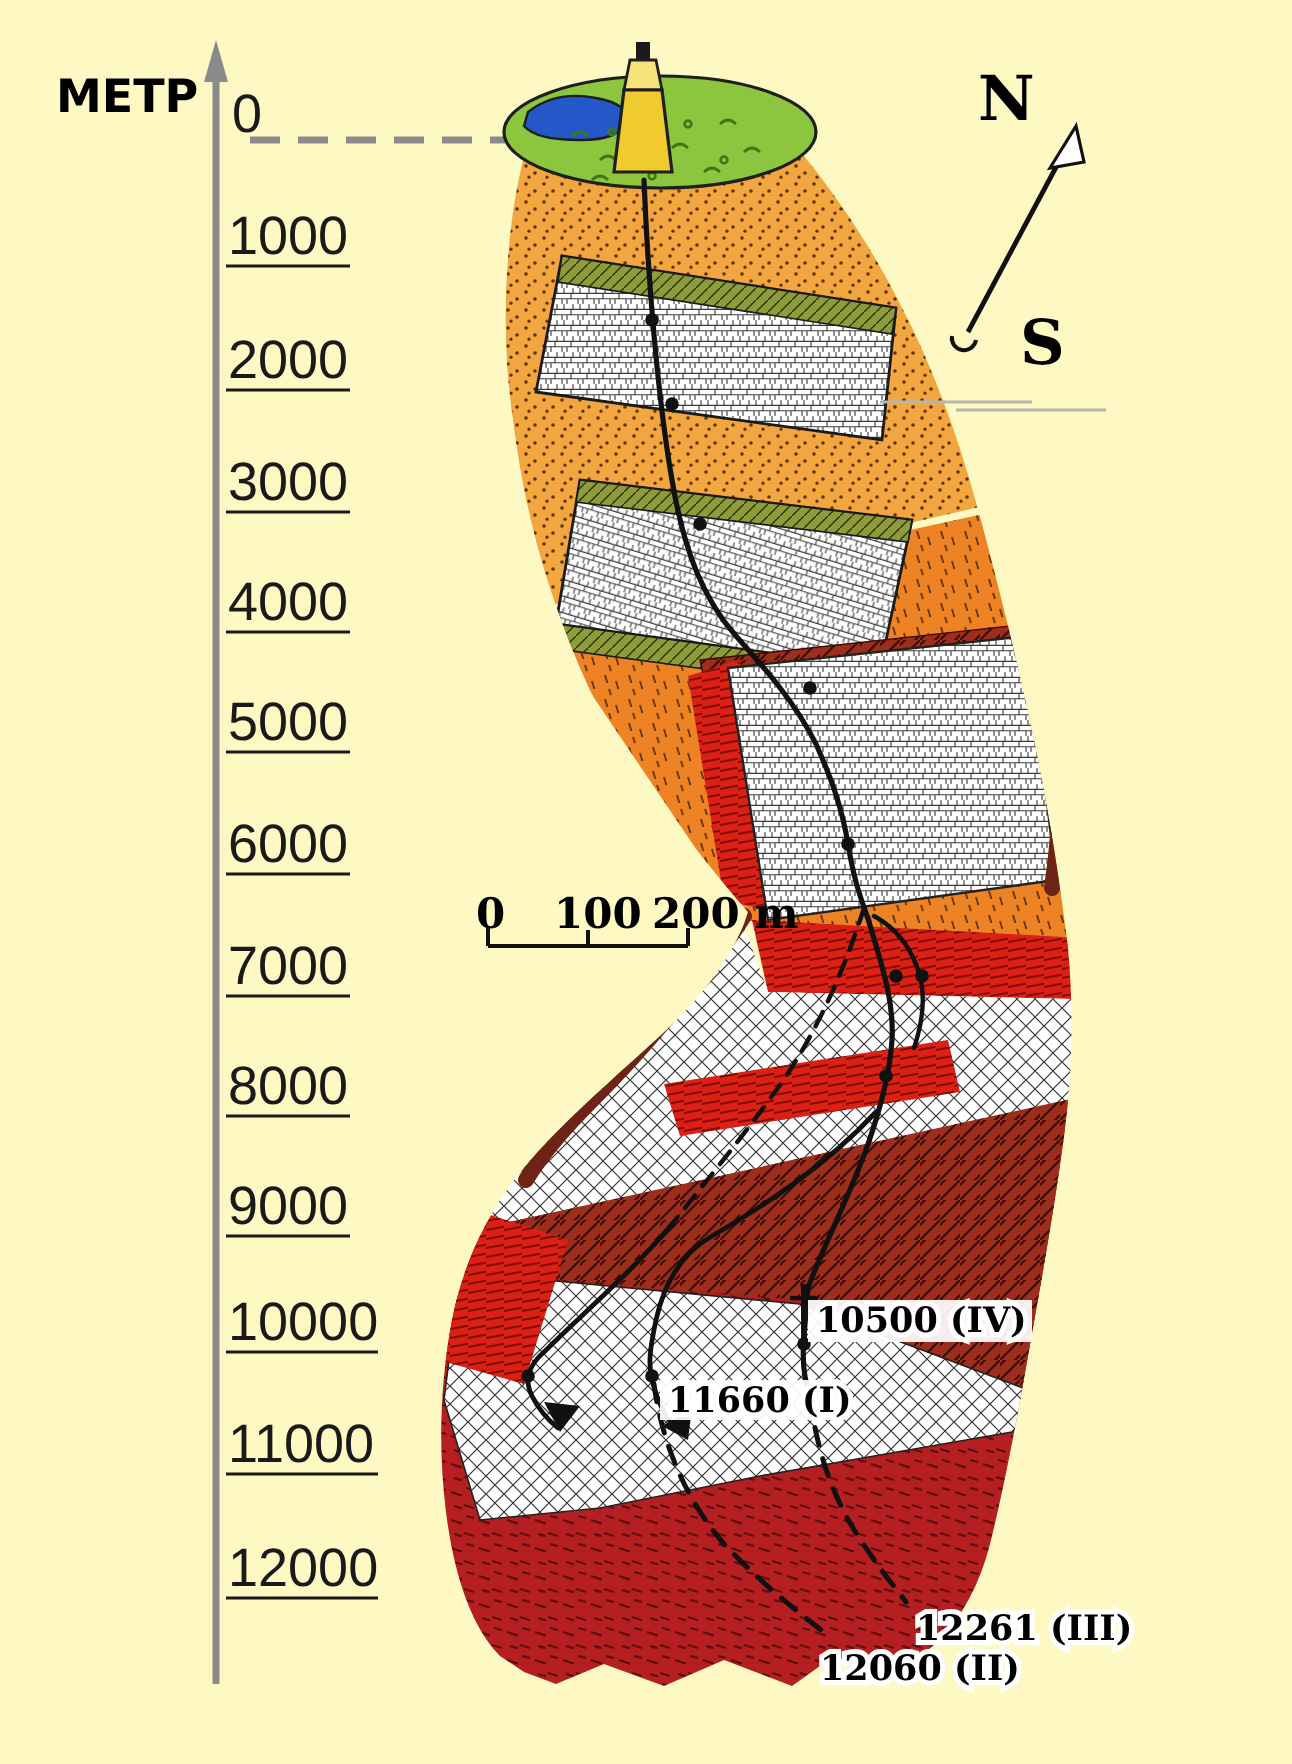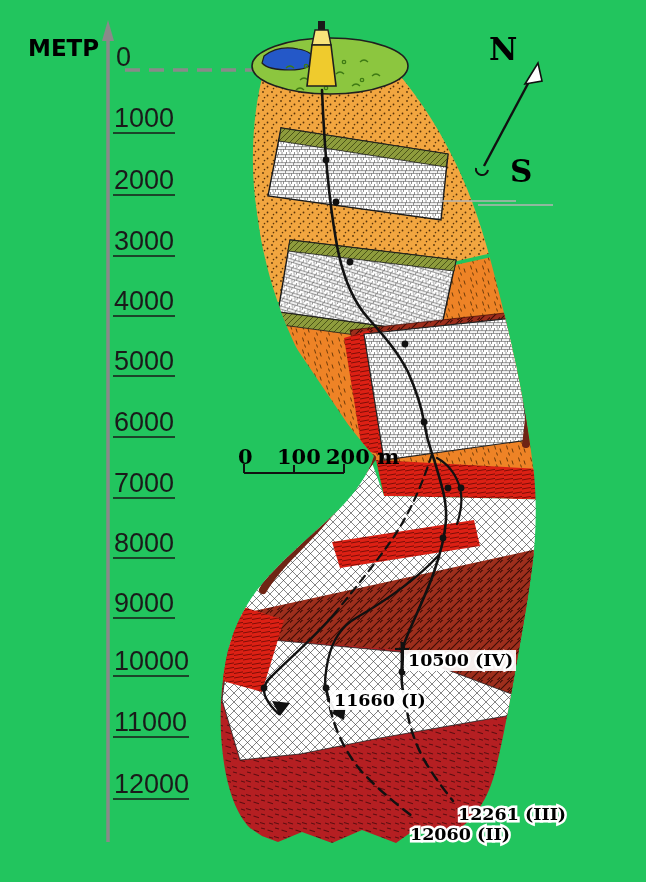--- a/index.html
+++ b/index.html
@@ -1,16 +1,16 @@
 <!DOCTYPE html>
 <html><head>
 <meta charset="utf-8">
 <style>
   html,body{margin:0;padding:0;background:#ffffff;}
-  .stage{position:relative;width:646px;height:882px;background:#22c55e;overflow:hidden;
+  .stage{position:relative;width:646px;height:882px;background:#fef9c3;overflow:hidden;
          font-family:"Liberation Sans", sans-serif;}
   svg{position:absolute;left:0;top:0;}
   .tick-num{font-family:"Liberation Sans", sans-serif;font-size:27px;fill:#1a1a1a;}
   .axis-title{font-family:"DejaVu Sans", sans-serif;font-size:23px;font-weight:bold;fill:#000;}
   .serif-b{font-family:"DejaVu Serif", serif;font-weight:bold;fill:#000;}
   .compass-letter{font-size:31px;}
   .scale-num{font-size:21px;}
   .bh-label{font-size:17.5px;paint-order:stroke;stroke:#ffffff;stroke-width:5px;}
 </style>
 </head>

